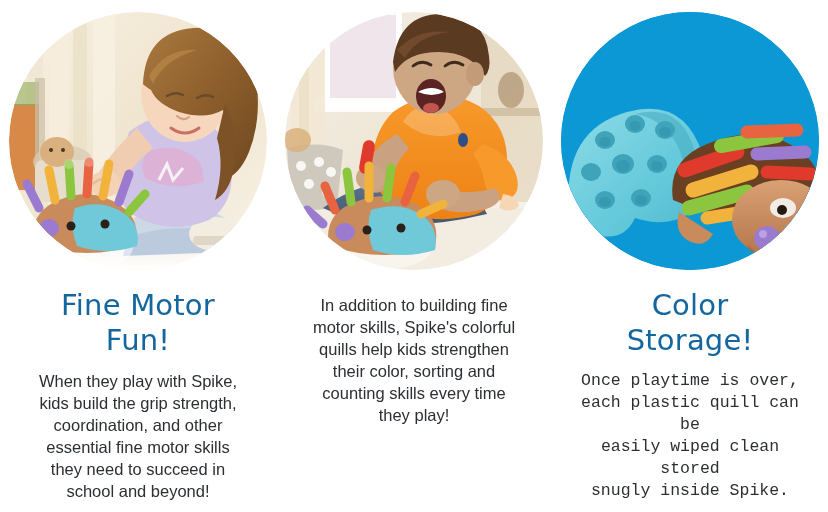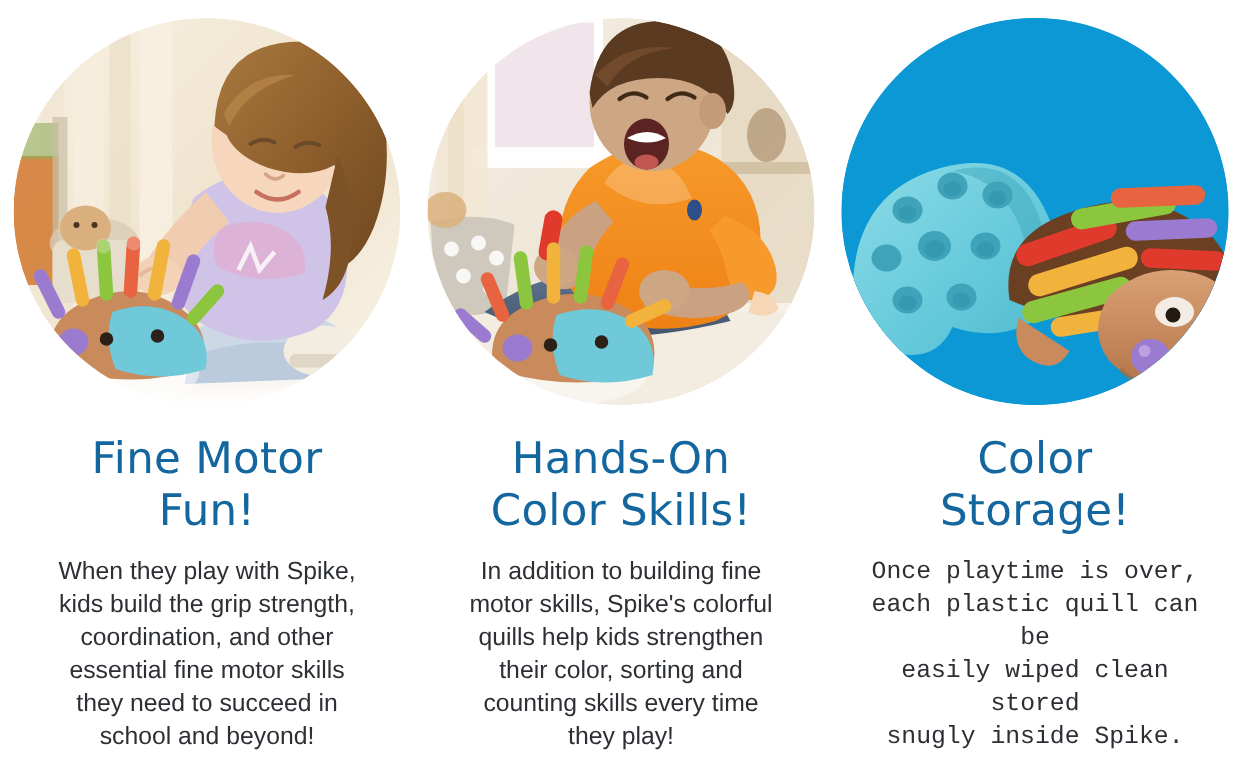--- a/index.html
+++ b/index.html
@@ -271,22 +271,20 @@
               <line x1="66" y1="190" x2="62" y2="160" stroke="#8cc63f"></line>
               <line x1="84" y1="186" x2="84" y2="154" stroke="#f2b33d"></line>
               <line x1="102" y1="186" x2="106" y2="156" stroke="#8cc63f"></line>
               <line x1="120" y1="190" x2="130" y2="164" stroke="#e8633f"></line>
               <line x1="136" y1="202" x2="158" y2="192" stroke="#f2b33d"></line>
             </g>
           </g>
         </svg>
       </div>
     </div>
-    <div class="headline">Hands-On
-Color Skills!</div>
     <div class="body-copy">In addition to building fine
 motor skills, Spike's colorful
 quills help kids strengthen
 their color, sorting and
 counting skills every time
 they play!</div>
   </div>
 
   <div class="panel panel-3">
     <div class="media">

